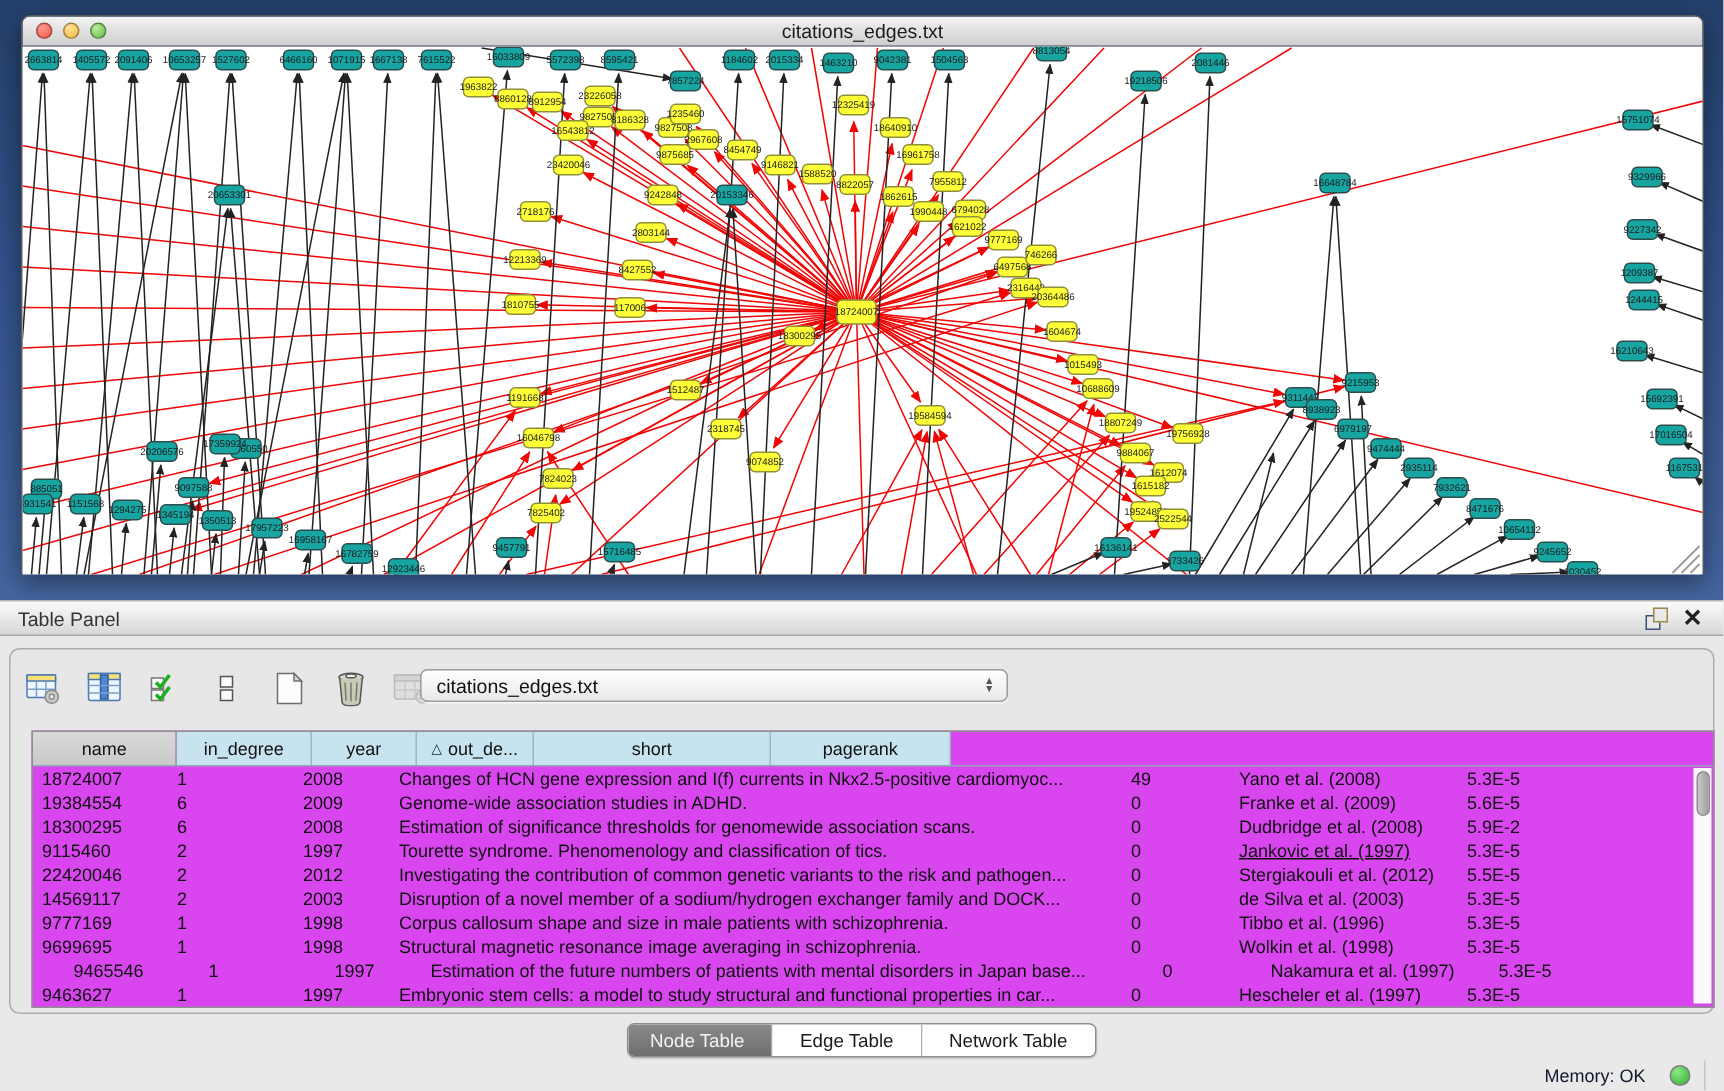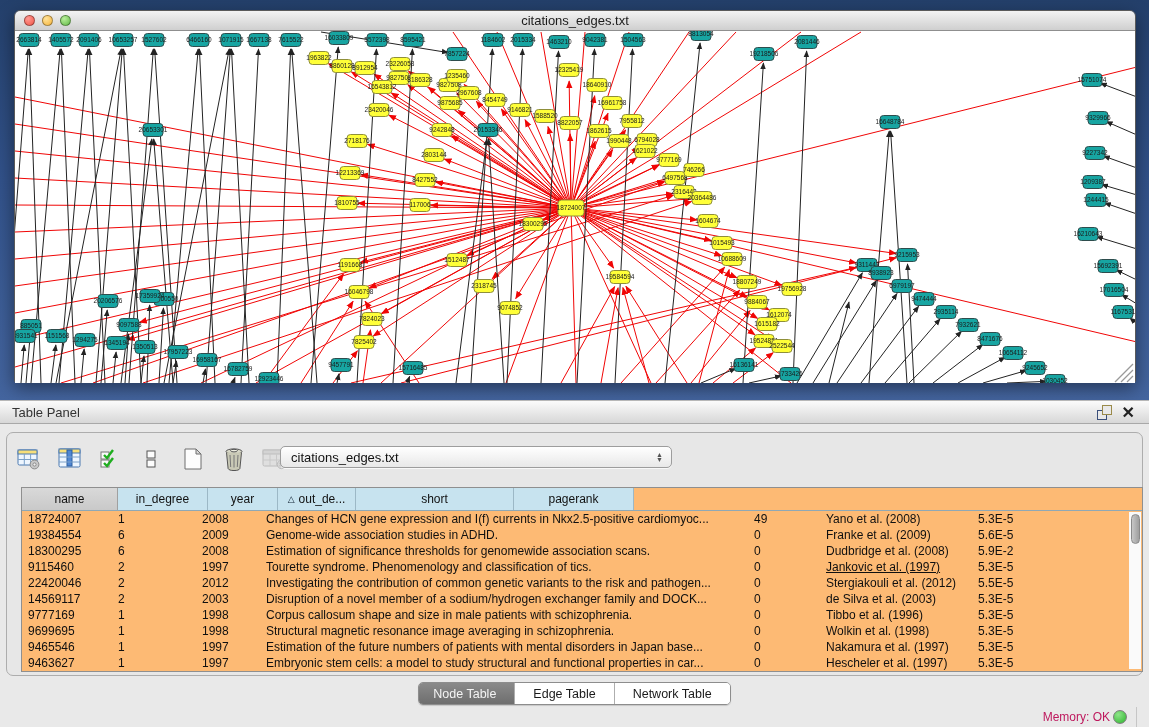--- a/index.html
+++ b/index.html
@@ -48,21 +48,21 @@
   .tbtn svg{display:block;}
   .fx-label{font-size:15px;font-style:italic;font-family:"Liberation Serif",serif;color:#111;}
   .fx-label .small{font-size:10px;}
   .net-select{position:absolute;left:273px;top:13px;width:392px;height:22px;
               border:1px solid #9d9d9d;border-radius:5px;background:linear-gradient(180deg,#ffffff,#e8e8e8);
               display:flex;align-items:center;box-sizing:border-box;box-shadow:0 1px 0 rgba(255,255,255,.7);}
   .net-select .val{flex:1;font-size:13px;color:#111;padding-left:10px;}
   .net-select .spin{display:flex;flex-direction:column;line-height:5px;margin-right:8px;color:#555;font-size:7px;}
   
   .table-wrap{position:absolute;left:14px;top:54px;width:1120px;height:183px;
-              border:1px solid #8f8f8f;background:#fdba74;overflow:hidden;}
+              border:1px solid #8f8f8f;background:#d946ef;overflow:hidden;}
   .thead{display:flex;height:22px;border-bottom:1px solid #8fa8b5;}
   .th{box-sizing:border-box;background:#c7e3ef;border-right:1px solid #9cb8c6;
       font-size:12px;color:#111;display:flex;align-items:center;justify-content:center;}
   .th.first{background:linear-gradient(180deg,#d9d9d9,#c9c9c9);border-right:1px solid #a0a0a0;}
   .th .tri{font-size:9px;margin-right:4px;color:#123;}
   .trow{display:flex;height:16px;align-items:center;font-size:12px;color:#101010;}
   .td{box-sizing:border-box;padding-left:6px;white-space:nowrap;overflow:hidden;}
   .vscroll{position:absolute;right:1px;top:24px;width:12px;height:157px;background:#fafafa;}
   .vthumb{position:absolute;left:1.5px;top:2px;width:9px;height:30px;border-radius:5px;
           background:linear-gradient(90deg,#c7c7c7,#9f9f9f);border:1px solid #8a8a8a;box-sizing:border-box;}
@@ -70,21 +70,21 @@
   .tabbar{position:absolute;left:0;top:258px;width:100%;display:flex;justify-content:center;}
   .seg{display:flex;border:1px solid #8d8d8d;border-radius:5px;overflow:hidden;height:21px;
        box-shadow:0 1px 1px rgba(0,0,0,.15);}
   .seg .tab{padding:0 18px;font-size:12.5px;display:flex;align-items:center;background:#ffffff;
             color:#1a1a1a;border-right:1px solid #aeaeae;}
   .seg .tab:last-child{border-right:none;}
   .seg .tab.sel{background:linear-gradient(180deg,#8a8a8a,#6e6e6e);color:#f4f4f4;padding-left:14px;}
   
   .statusbar{position:absolute;left:0;top:283px;width:100%;height:20px;display:flex;
              align-items:center;justify-content:flex-end;}
-  .mem-label{font-size:12px;color:#be185d;margin-right:3px;}
+  .mem-label{font-size:12px;color:#0f172a;margin-right:16px;}
   .mem-dot{width:14px;height:14px;border-radius:50%;margin-right:22px;box-sizing:border-box;
            background:radial-gradient(circle at 35% 30%,#8fe58a,#2db52d);border:1px solid #7d7d7d;}
   .statusbar .edge-div{position:absolute;right:12px;top:0;height:100%;width:1px;background:#c6c6c6;}
 </style>
 </head>
 <body>
 
 <div class="desktop">
   <div class="net-window">
     <div class="net-titlebar">
@@ -968,21 +968,21 @@
             <div class="trow">
               <div class="td" style="width: 90px;">9699695</div>
               <div class="td" style="width: 84px;">1</div>
               <div class="td" style="width: 64px;">1998</div>
               <div class="td" style="width: 488px;">Structural magnetic resonance image averaging in schizophrenia.</div>
               <div class="td" style="width: 72px;">0</div>
               <div class="td" style="width: 152px;">Wolkin et al. (1998)</div>
               <div class="td" style="width: 114px;">5.3E-5</div>
             </div>
             <div class="trow">
-              <div class="td" style="width: 90px;">9465546</div>
+              <div class="td" style="width: 90px; margin-left: 21px;">9465546</div>
               <div class="td" style="width: 84px;">1</div>
               <div class="td" style="width: 64px;">1997</div>
               <div class="td" style="width: 488px;">Estimation of the future numbers of patients with mental disorders in Japan base...</div>
               <div class="td" style="width: 72px;">0</div>
               <div class="td" style="width: 152px;">Nakamura et al. (1997)</div>
               <div class="td" style="width: 114px;">5.3E-5</div>
             </div>
             <div class="trow">
               <div class="td" style="width: 90px;">9463627</div>
               <div class="td" style="width: 84px;">1</div>

